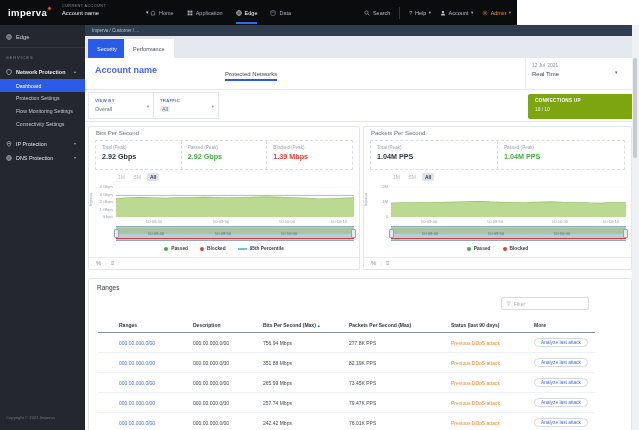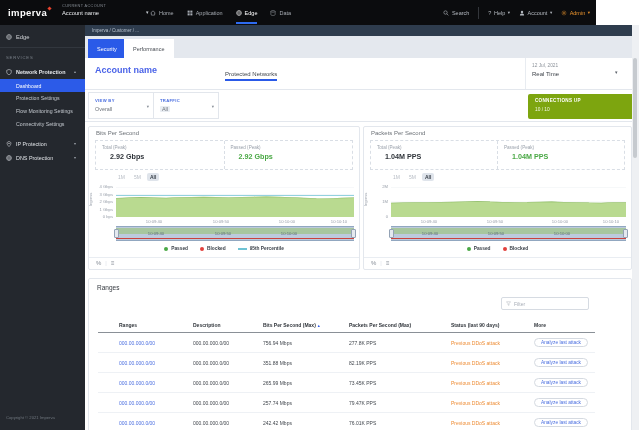--- a/index.html
+++ b/index.html
@@ -1,21 +1,21 @@
 <!DOCTYPE html>
 <html><head>
 <meta charset="utf-8">
 <style>
   * { margin:0; padding:0; box-sizing:border-box; }
   html,body { width:639px; height:430px; }
   body { font-family:"Liberation Sans", sans-serif; background:#fff; overflow:hidden; position:relative; }
   #app { position:relative; width:639px; height:430px; overflow:hidden; background:#fff; }
 
   
-  .topbar { position:absolute; left:0; top:0; width:596px; height:25px; background:#0b0c0e; z-index:5; }
+  .topbar { position:absolute; left:0; top:0; width:517px; height:25px; background:#0b0c0e; z-index:5; }
   .logo { position:absolute; left:8px; top:7px; color:#fff; font-size:9.5px; font-weight:bold; letter-spacing:.4px; }
   .logo-mark { display:inline-block; width:3px; height:3px; background:#e8432e; transform:rotate(45deg); margin-left:1px; vertical-align:top; }
   .cur-acct { position:absolute; left:62px; top:4px; }
   .cur-acct .lbl { font-size:3.8px; color:#878d95; letter-spacing:.4px; }
   .cur-acct .val { font-size:5.8px; color:#e9ebee; margin-top:2px; }
   .acct-caret { position:absolute; left:146px; top:9px; color:#c6cbd1; font-size:5px; }
   .topnav { position:absolute; left:150px; top:0; height:25px; display:flex; align-items:center; gap:13px; }
   .nav-item { display:flex; align-items:center; gap:3px; font-size:5.5px; color:#a7acb3; height:25px; position:relative; cursor:pointer; }
   .nav-item svg { width:6px; height:6px; }
   .nav-item.active { color:#fff; }
@@ -76,21 +76,21 @@
 
   
   .panel { position:absolute; top:126px; height:144px; background:#fff; border:1px solid #e3e7ed; border-radius:2px; }
   .panel.p1 { left:88px; width:272px; }
   .panel.p2 { left:363px; width:269px; }
   .p-title { position:absolute; left:7px; top:3px; font-size:6px; color:#6d7278; }
   .p-stats { position:absolute; left:6px; right:6px; top:13px; height:30px; border:1px dashed #d9dee5; display:flex; }
   .p-stat { flex:1; padding:4px 6px; }
   .p-stat + .p-stat { border-left:1px dashed #d9dee5; }
   .s-label { font-size:4.6px; color:#9ba2ac; }
-  .s-value { font-size:7.2px; font-weight:bold; margin-top:2px; color:#30353b;margin-left:8px; }
+  .s-value { font-size:7.2px; font-weight:bold; margin-top:2px; color:#30353b; }
   .s-value.passed { color:#4aa845; }
   .s-value.blocked { color:#e2403c; }
   .p-rangebtns { position:absolute; left:26px; top:46px; display:flex; gap:3px; }
   .rbtn { font-size:5px; color:#b6bcc4; padding:1px 3px; border-radius:2px; cursor:pointer; }
   .rbtn.active { background:#dfe4eb; color:#394049; font-weight:bold; }
   .p-ylabel { position:absolute; left:-5px; top:70px; font-size:4.2px; color:#9aa1ab; transform:rotate(-90deg); }
   .ytick { position:absolute; width:20px; text-align:right; font-size:4.2px; color:#9aa1ab; left:4px; }
   .p-plot { position:absolute; left:27px; top:60px; height:30px; }
   .xtick { position:absolute; top:91.5px; width:30px; text-align:center; font-size:4.2px; color:#9aa1ab; }
   .navg { position:absolute; left:27px; top:99px; height:15px; background:#bccadd; border-top:1px solid #91a7c0; border-bottom:1px solid #91a7c0; }
@@ -290,20 +290,24 @@
   <div class="panel p1">
     <div class="p-title">Bits Per Second</div>
     <div class="p-stats">
       <div class="p-stat">
         <div class="s-label">Total (Peak)</div>
         <div class="s-value">2.92 Gbps</div>
       </div>
       <div class="p-stat">
         <div class="s-label">Passed (Peak)</div>
         <div class="s-value passed">2.92 Gbps</div>
+      </div>
+      <div class="p-stat">
+        <div class="s-label">Blocked (Peak)</div>
+        <div class="s-value blocked">1.39 Mbps</div>
       </div>
     </div>
     <div class="p-rangebtns">
       <span class="rbtn">1M</span>
       <span class="rbtn">5M</span>
       <span class="rbtn active">All</span>
     </div>
     <div class="p-ylabel">Ingress</div>
     <span class="ytick" style="top:57px;">4 Gbps</span>
     <span class="ytick" style="top:64.5px;">3 Gbps</span>

